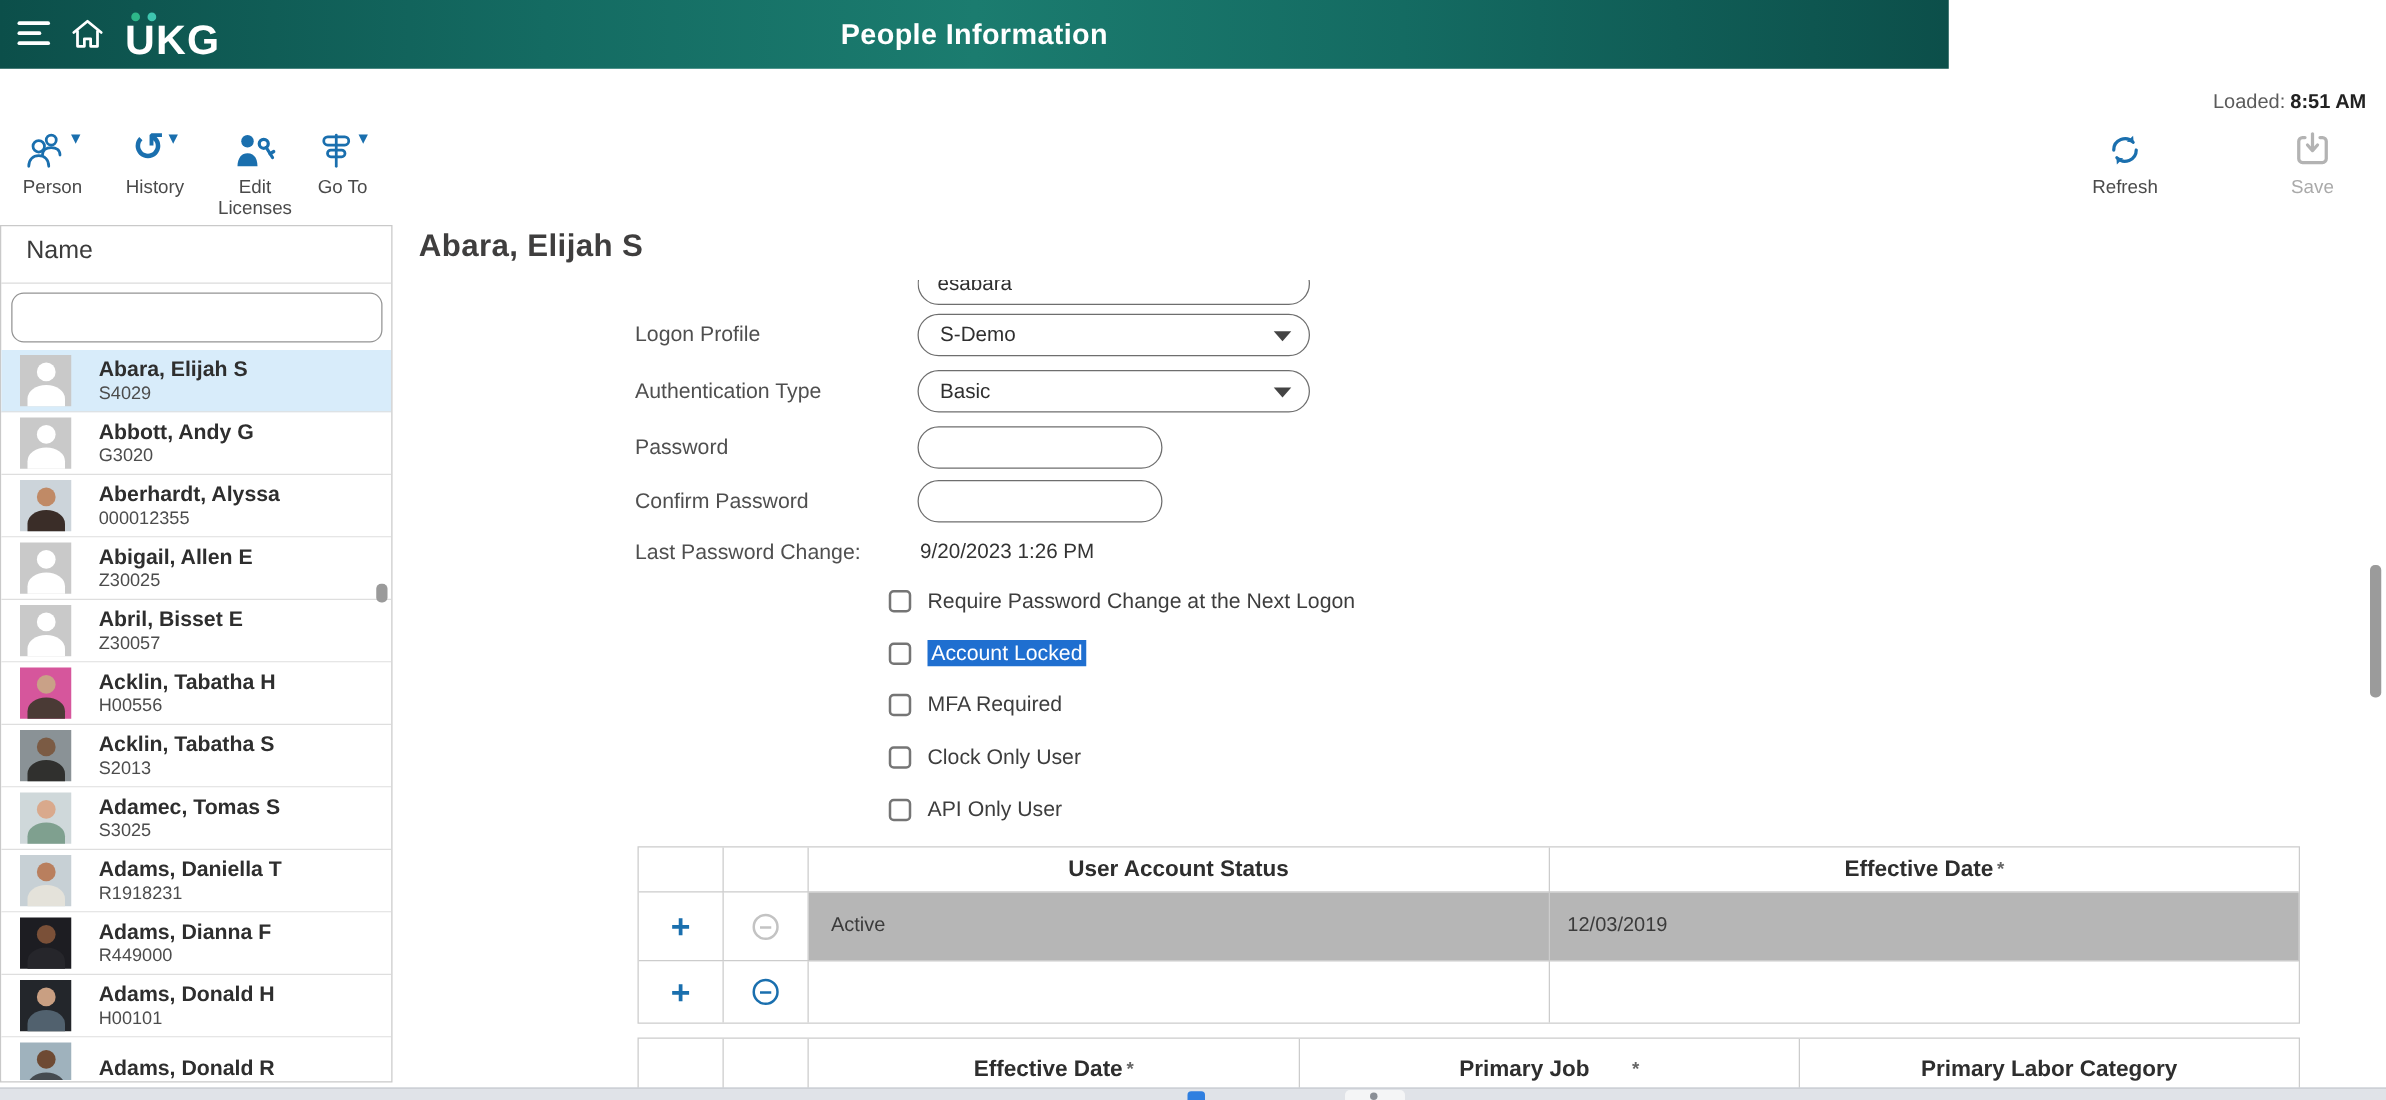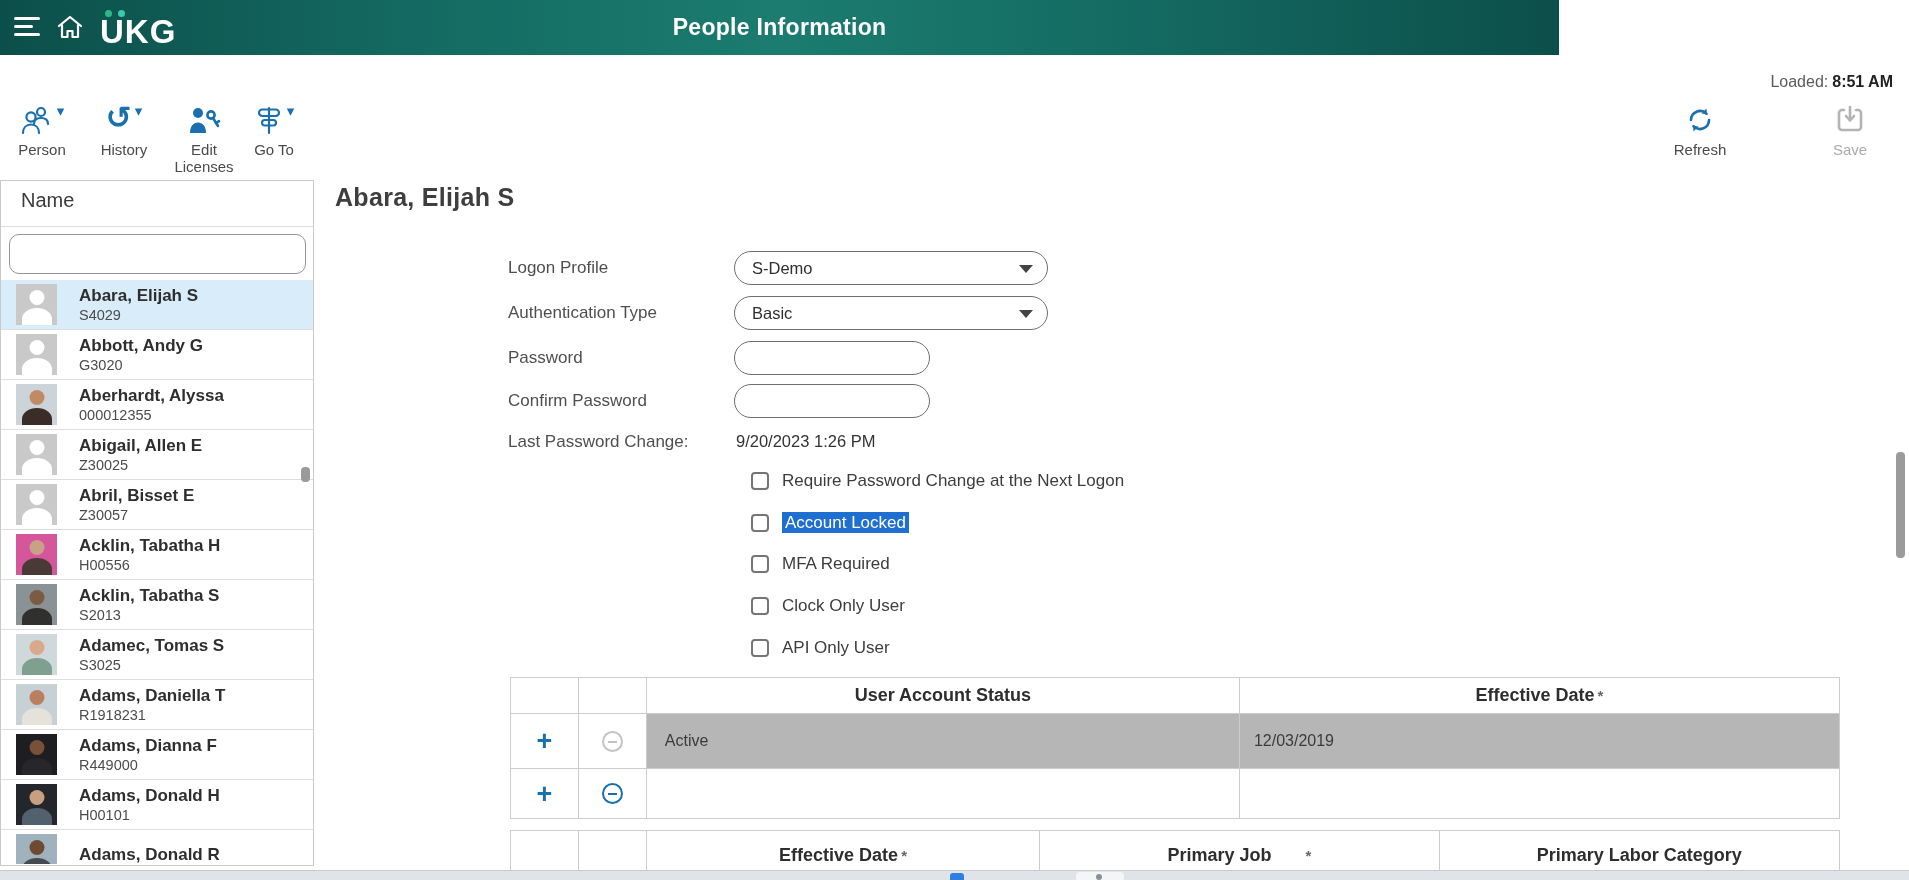--- a/index.html
+++ b/index.html
@@ -80,21 +80,21 @@
   .dropdown .chev { position:absolute; right:14px; top:13px; width:0; height:0;
     border-left:7px solid transparent; border-right:7px solid transparent; border-top:8px solid #444; }
   .tinput { position:absolute; left:734px; width:196px; height:34px; border:1px solid #6e6e6e;
     border-radius:17px; font-size:16.5px; color:#2f2f2f; padding:0 15px; outline:none; background:#fff; }
   .uclip { position:absolute; left:734px; top:224px; width:320px; height:24px; overflow:hidden; }
   .uclip input { position:absolute; left:0; top:-14px; width:314px; height:34px;
     border:1px solid #6e6e6e; border-radius:17px; font-size:16.5px; color:#2f2f2f;
     padding:0 15px; outline:none; }
   .fvalue { position:absolute; left:736px; font-size:16.5px; color:#333; }
 
-  .chkrow { position:absolute; left:751px; height:22px; display:flex; align-items:center; }
+  .chkrow { position:absolute; left:711px; height:22px; display:flex; align-items:center; }
   .chk { width:18px; height:18px; border:2px solid #757575; border-radius:4px; background:#fff; cursor:pointer; flex:0 0 18px; }
   .chkrow .clabel { margin-left:13px; font-size:17px; color:#3d3d3d; cursor:pointer; }
   .clabel .hl { background:#1f6fd0; color:#fff; padding:1px 3px; }
 
   
   .grid { position:absolute; left:510px; width:1330px; border:1px solid #ccc; background:#fff; }
   .grow { display:flex; }
   .gcell { border-right:1px solid #ccc; border-bottom:1px solid #ccc; display:flex; align-items:center; }
   .gcell:last-child { border-right:none; }
   .grow:last-child .gcell { border-bottom:none; }
@@ -349,20 +349,23 @@
             <span class="p-name">Adams, Donald R</span>
         <span class="p-id"></span>
           </span>
       </div>
     </div>
     <div class="sb-thumb"></div>
   </aside>
 
   <h1 class="person-title">Abara, Elijah S</h1>
 
+  <div class="uclip">
+    <input type="text" value="esabara" style="">
+  </div>
 
   <span class="flabel" style="top:258px">Logon Profile</span>
   <div class="dropdown" style="top:251px">
     <span>S-Demo</span>
     <i class="chev"></i>
   </div>
 
   <span class="flabel" style="top:303px">Authentication Type</span>
   <div class="dropdown" style="top:296px">
     <span>Basic</span>

